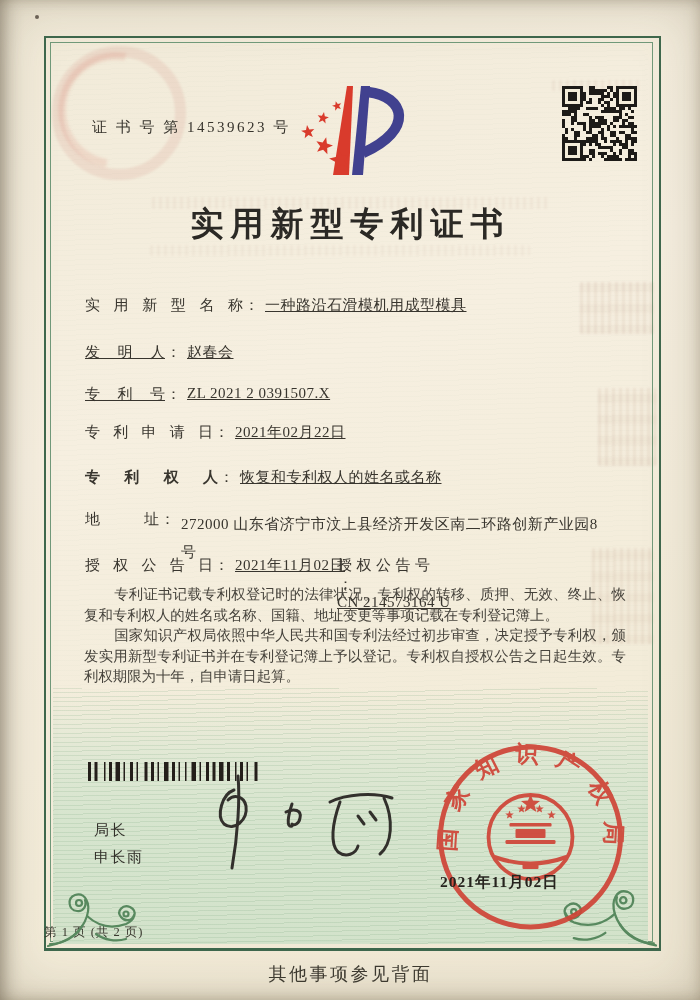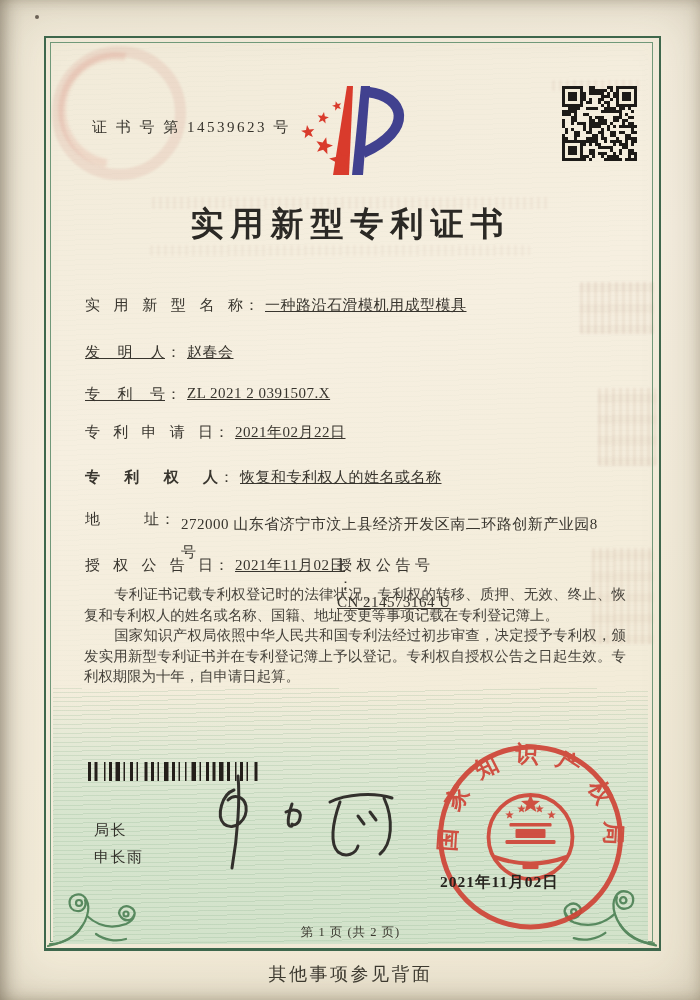--- a/index.html
+++ b/index.html
@@ -30,21 +30,21 @@
   .val{letter-spacing:.5px;text-decoration:underline;}
   .val-wrap{white-space:normal;width:424px;line-height:28px;letter-spacing:.5px;}
   .grant-right{position:absolute;left:252px;top:0;display:flex;flex-direction:column;}
   .paras{position:absolute;left:84px;top:584px;width:542px;font-size:14.4px;
     line-height:20.6px;color:#46433c;text-align:justify;}
   .paras p{margin:0;text-indent:2.1em;}
   .signer{position:absolute;left:94px;top:817px;font-size:15px;line-height:27px;
     letter-spacing:1.5px;color:#33312b;}
   .seal-date{position:absolute;left:440px;top:872px;font-size:15.5px;font-weight:600;
     letter-spacing:1px;color:#26231e;z-index:6;}
-  .page-info{position:absolute;left:44px;top:924px;width:613px;text-align:center;
+  .page-info{position:absolute;left:44px;top:924px;width:613px;text-align:left;
     font-size:12.5px;letter-spacing:1px;color:#3a382f;}
   .back-note{position:absolute;left:44px;top:962px;width:613px;text-align:center;
     font-size:18px;font-weight:500;letter-spacing:2.5px;color:#3c3930;}
   
   .logo{position:absolute;left:283px;top:72px;}
   .qr{position:absolute;left:562px;top:86px;}
   .barcode{position:absolute;left:88px;top:762px;}
   .signature{position:absolute;left:188px;top:768px;z-index:5;}
   .seal{position:absolute;left:428px;top:740px;z-index:5;opacity:.93;}
   .flourish{position:absolute;z-index:4;}

